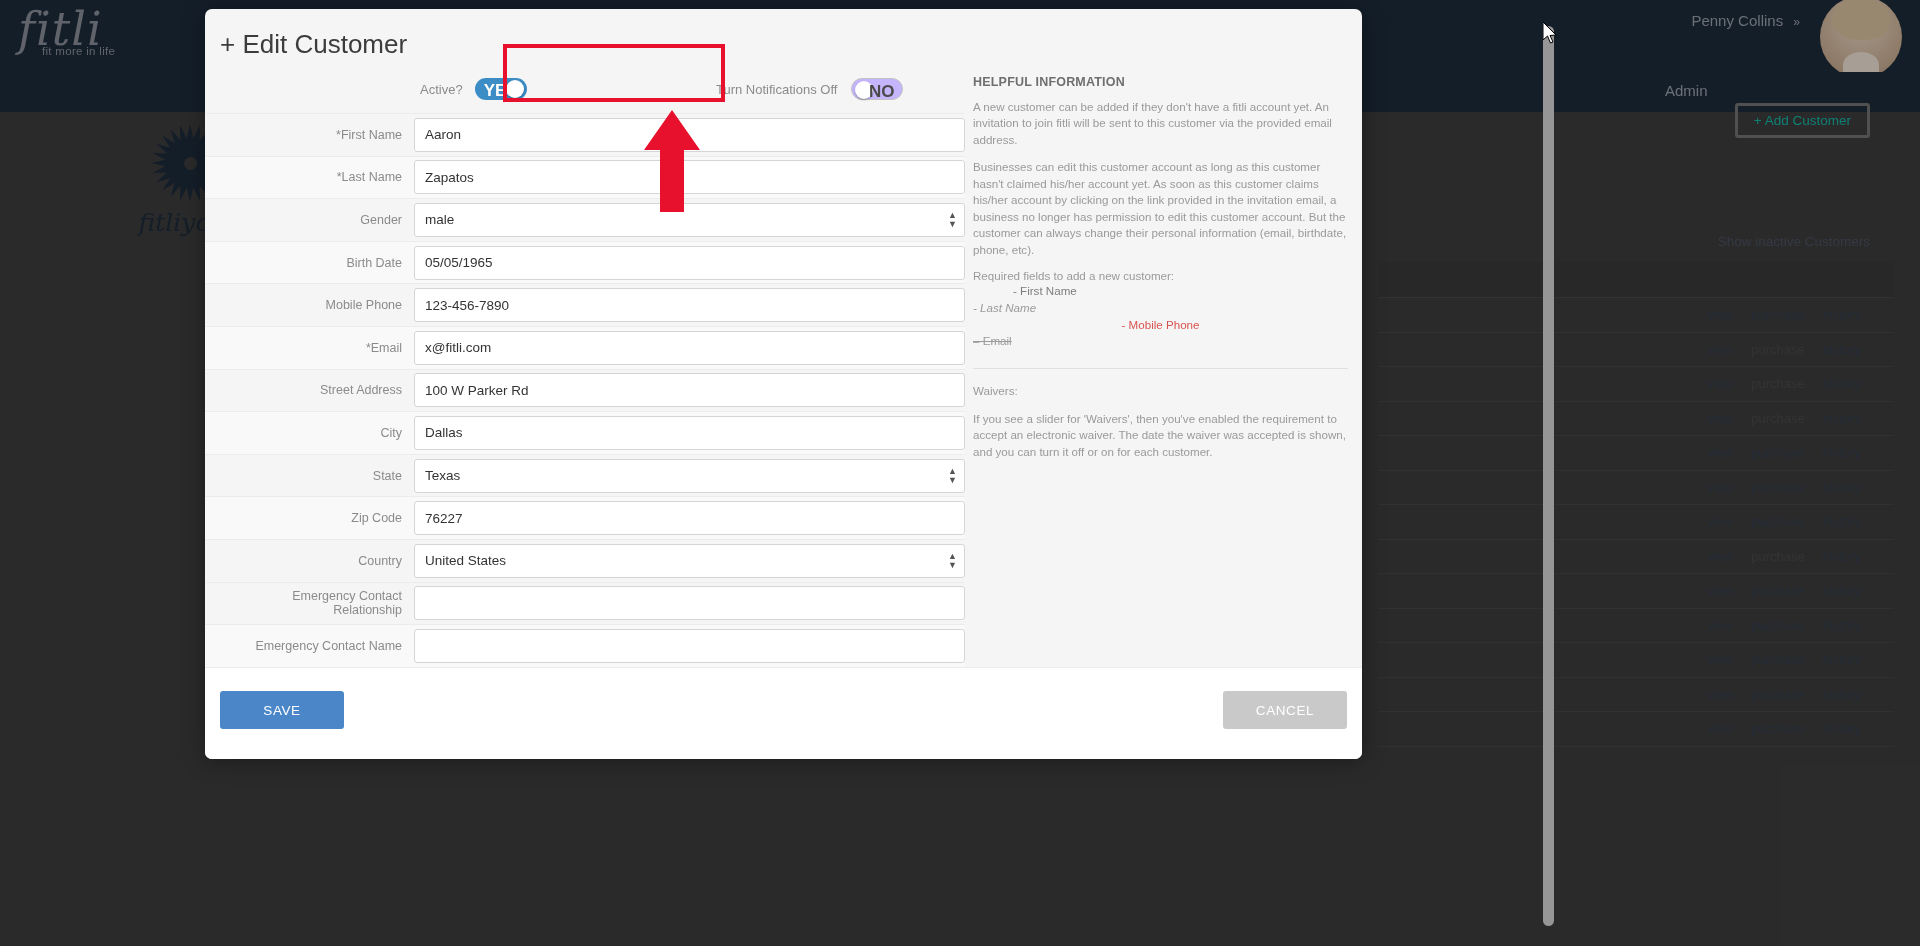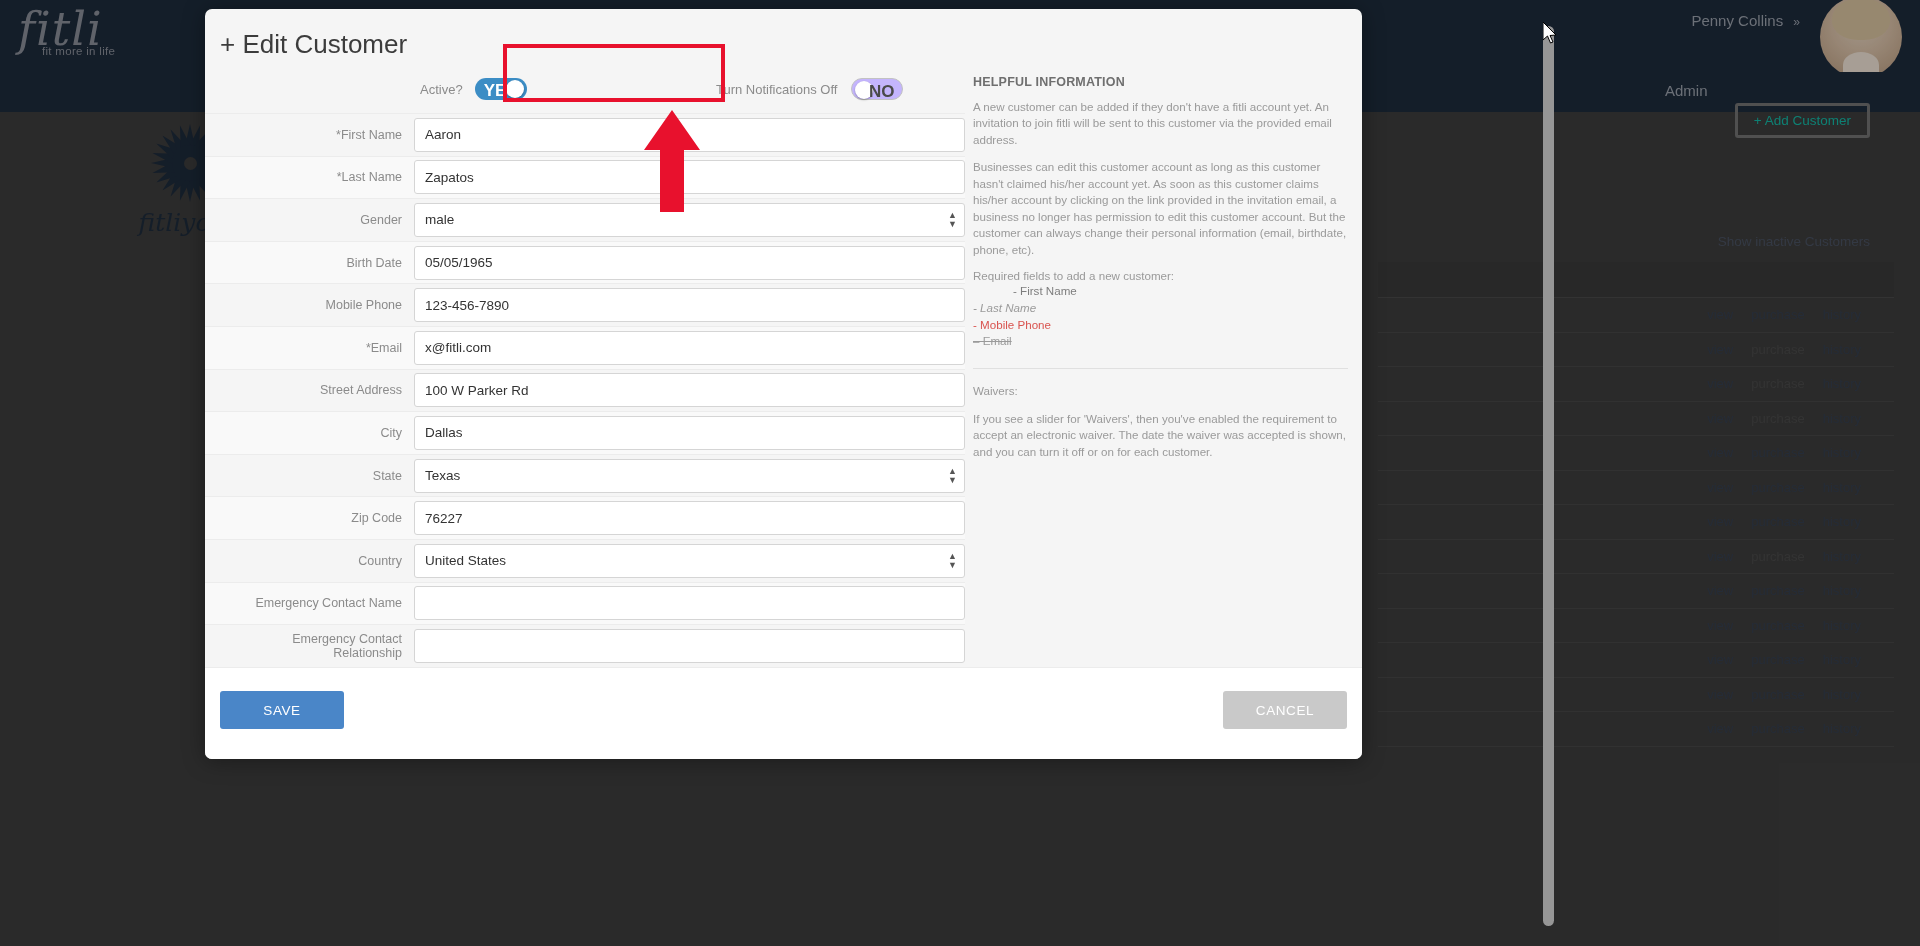--- a/index.html
+++ b/index.html
@@ -211,21 +211,21 @@
     font-size: 12.5px; font-weight: bold; color: #6f6f6f;
     letter-spacing: .2px; margin-bottom: 10px;
   }
   .help-p {
     font-size: 11.6px; color: #9a9a9a; line-height: 1.42; margin-bottom: 11px;
   }
   .req-head { font-size: 11.6px; color: #9a9a9a; margin-bottom: 1px; }
   .req-item { font-size: 11.6px; color: #9a9a9a; line-height: 1.45; }
   .req-item.b { font-weight: normal; color: #7d7d7d; margin-left: 40px; }
   .req-item.i { font-style: italic; }
-  .req-item.r { color: #d9534f; }
+  .req-item.r { color: #d9534f; text-align: center; }
   .req-item.s { text-decoration: line-through; }
   .help-div { height: 1px; background: #e0e0e0; margin: 18px 0 14px; }
 
   
   .modal-footer {
     position: absolute; left: 0; bottom: 0; width: 1157px; height: 92px;
     background: #fff; border-top: 1px solid #ececec;
   }
   .btn {
     position: absolute; top: 23px; height: 38px; width: 124px;
@@ -451,28 +451,28 @@
               <div class="finput">76227</div>
             </div>
           </div>
           <div class="frow">
             <div class="flabel">Country</div>
             <div class="fctl">
               <div class="finput sel">United States</div>
               <div class="selarrows">▲<br>▼</div>
             </div>
           </div>
+          <div class="frow">
+            <div class="flabel">Emergency Contact Relationship</div>
+            <div class="fctl">
+              <div class="finput"></div>
+            </div>
+          </div>
           <div class="frow alt">
             <div class="flabel">Emergency Contact Name</div>
-            <div class="fctl">
-              <div class="finput"></div>
-            </div>
-          </div>
-          <div class="frow">
-            <div class="flabel">Emergency Contact Relationship</div>
             <div class="fctl">
               <div class="finput"></div>
             </div>
           </div>
           <div class="frow alt"></div>
         </div>
     </div>
 
     <div class="help-col">
       <div class="help-title">HELPFUL INFORMATION</div>

